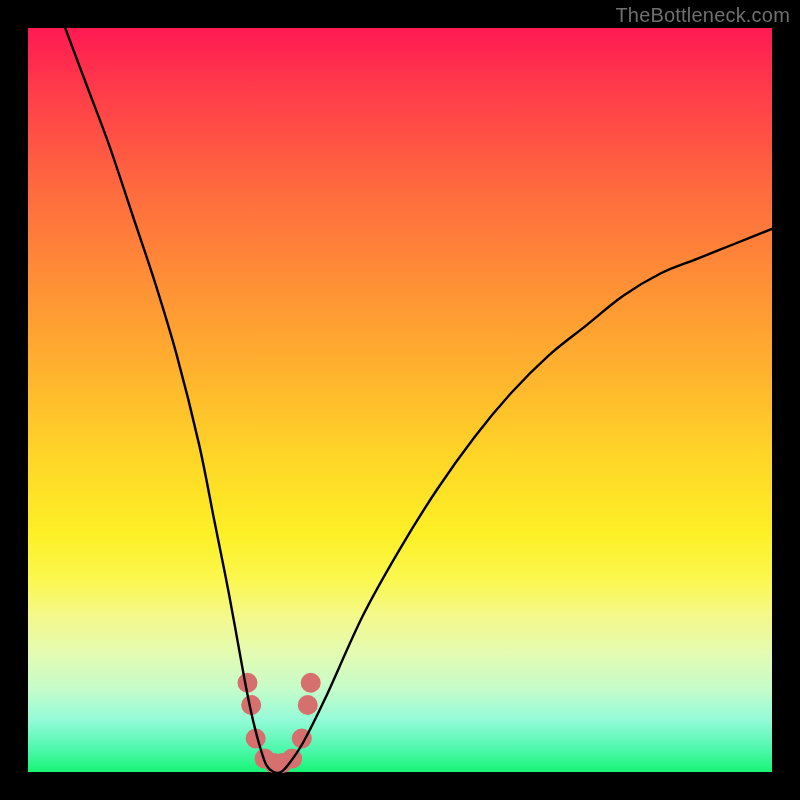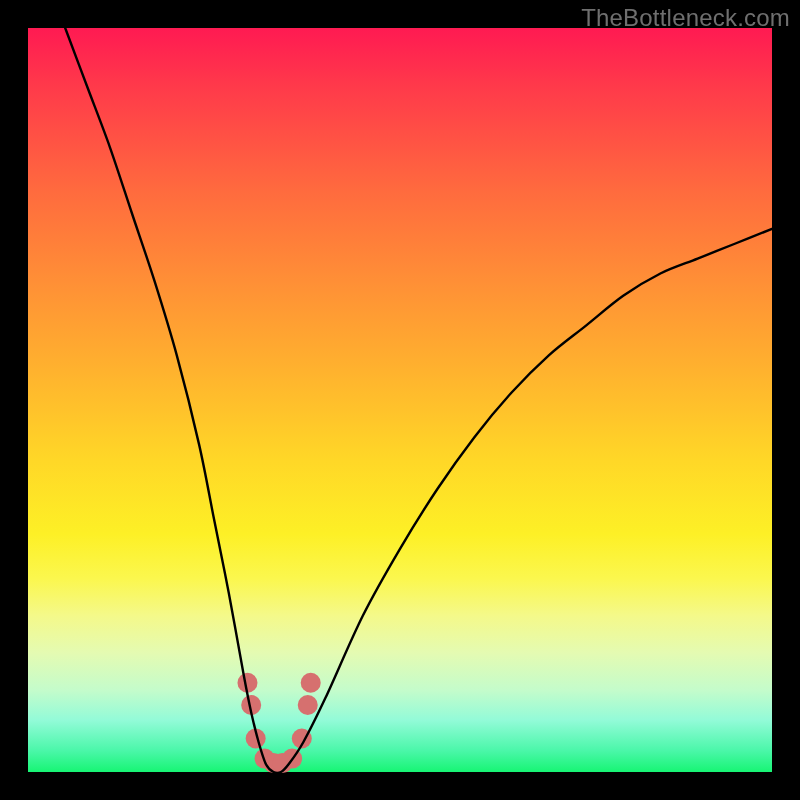--- a/index.html
+++ b/index.html
@@ -32,21 +32,21 @@
       #93fbd8 93%,
       #4df7ab 97%,
       #17f574 100%
     );
   }
   .watermark {
     position: absolute;
     top: 4px;
     right: 10px;
     color: #6f6f6f;
-    font-size: 24px;
+    font-size: 20px;
     letter-spacing: 0.2px;
     font-weight: 500;
   }
   svg.curve {
     position: absolute;
     left: 0;
     top: 0;
     width: 744px;
     height: 744px;
     overflow: visible;

